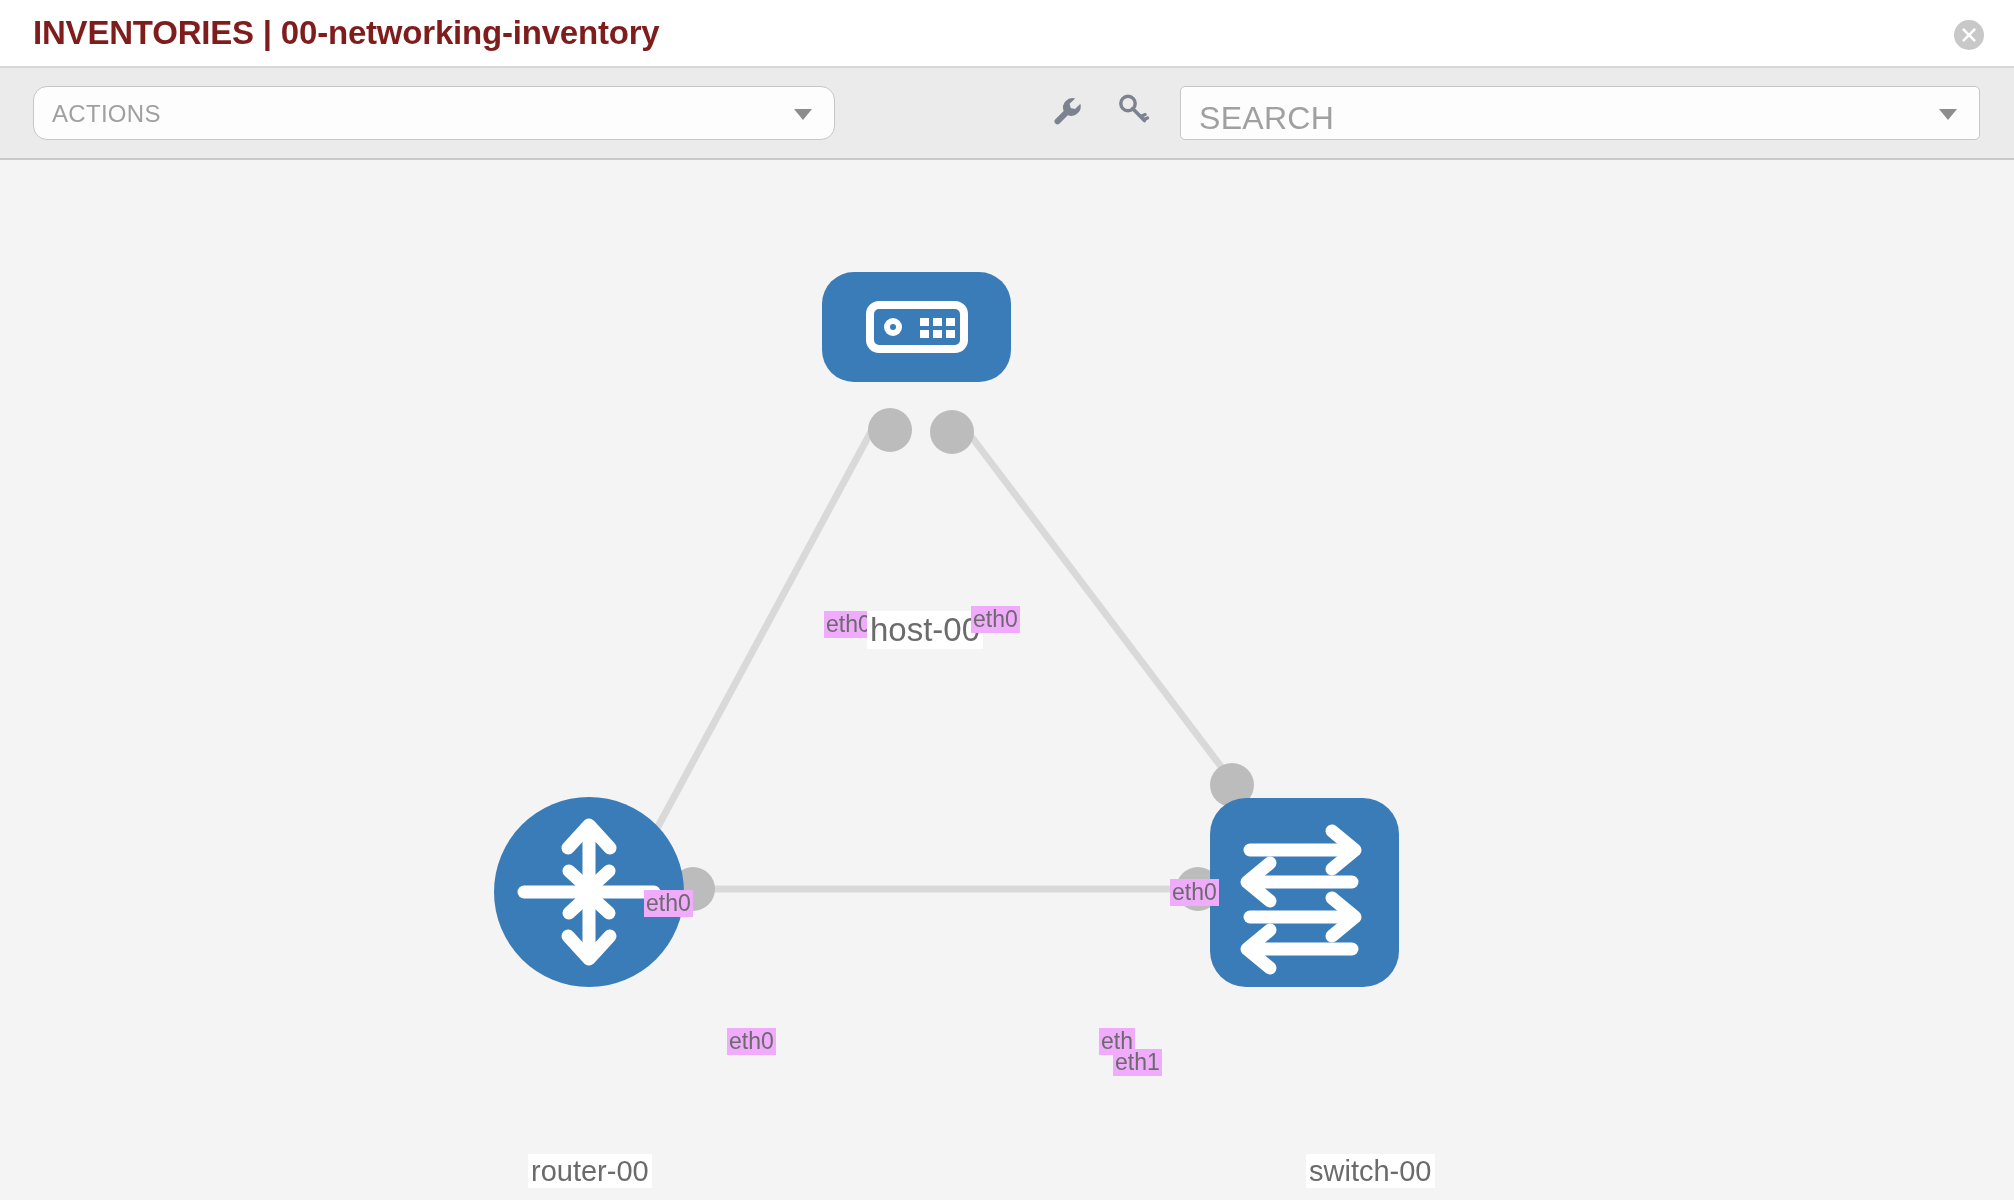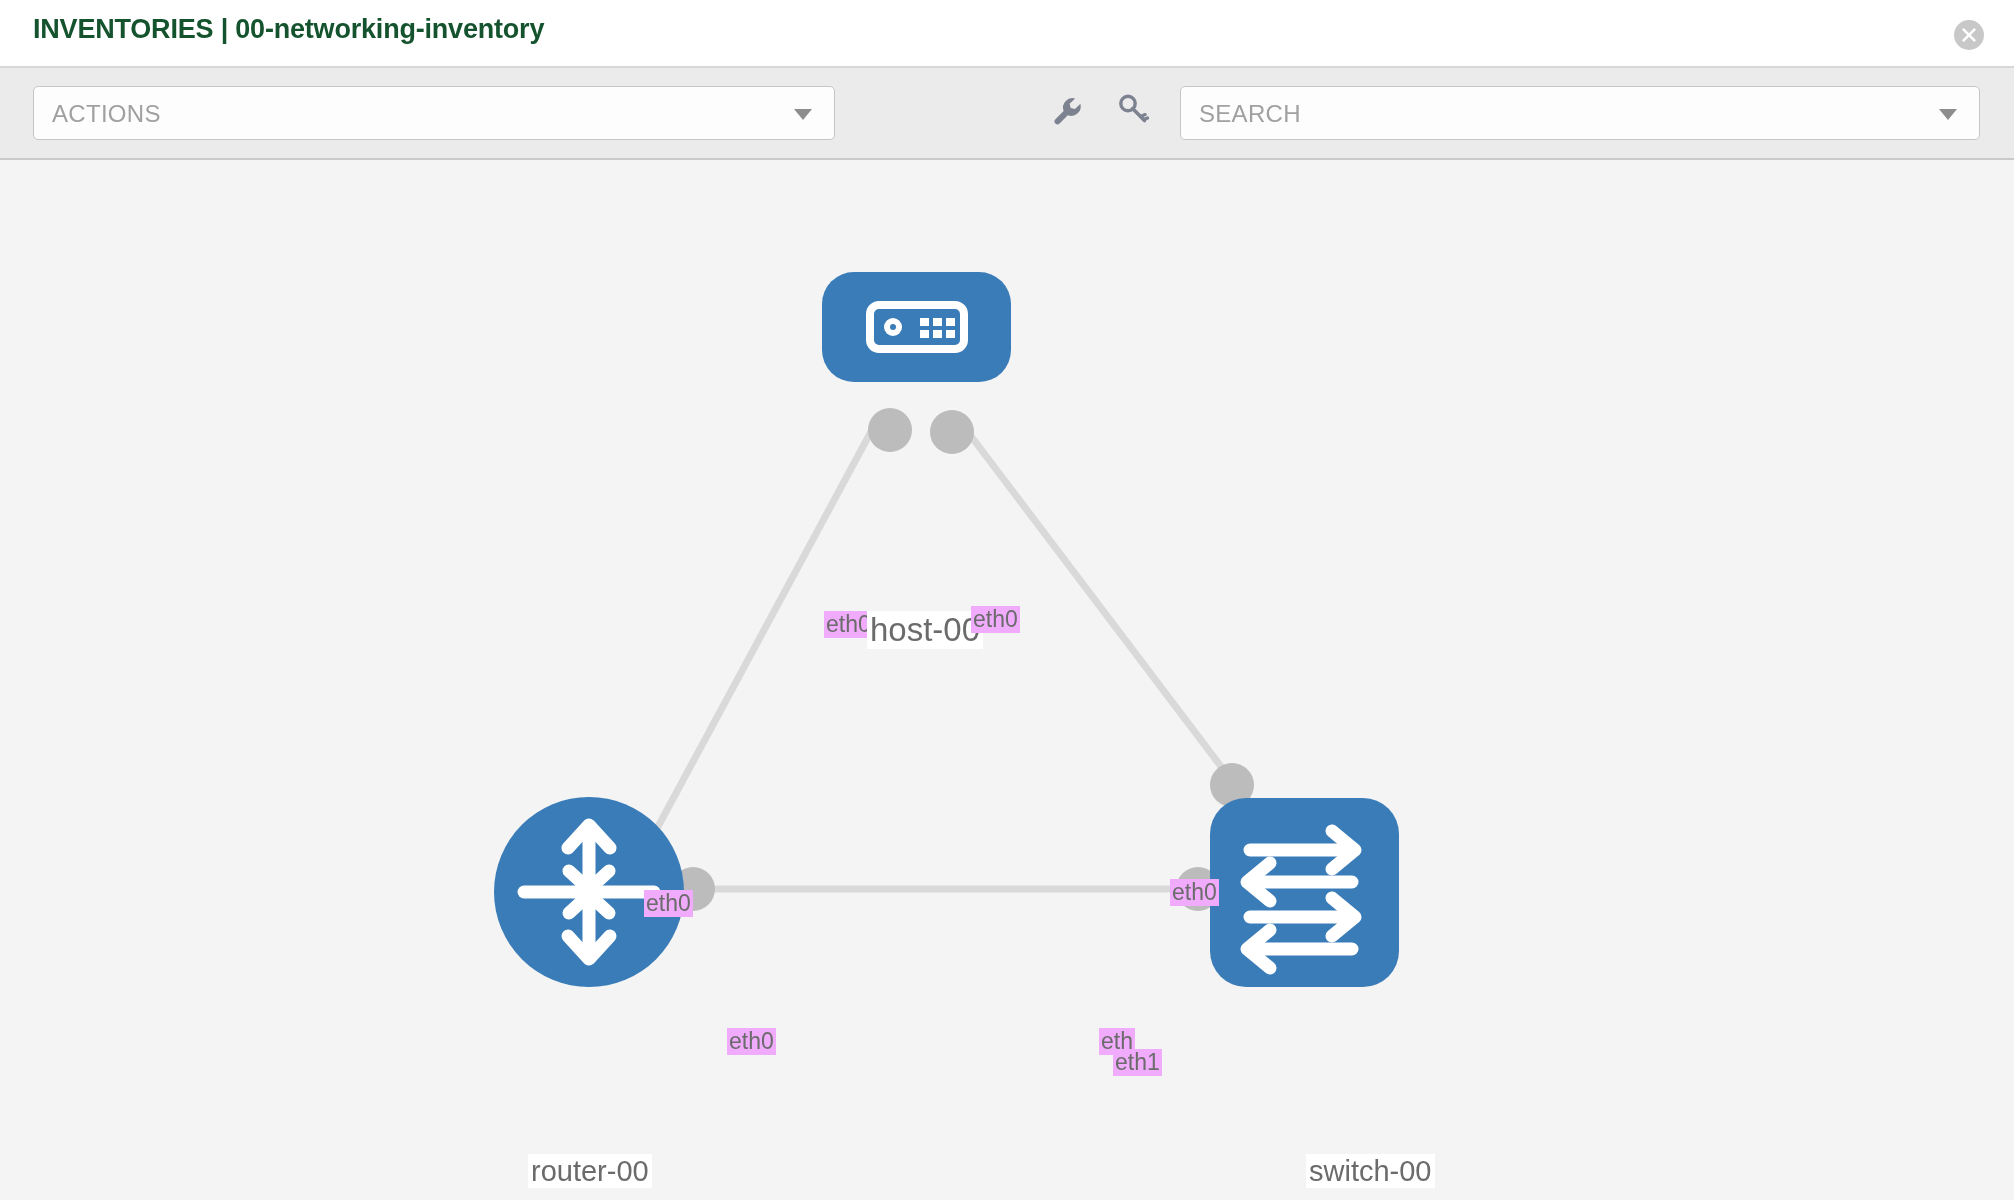--- a/index.html
+++ b/index.html
@@ -24,23 +24,23 @@
     left: 0; top: 0;
     width: 2014px;
     height: 68px;
     background: #ffffff;
     border-bottom: 2px solid #d7d7d7;
   }
   .header-title {
     position: absolute;
     left: 33px;
     top: 14px;
-    font-size: 27px;
+    font-size: 33px;
     font-weight: bold;
-    color: #14532d;
+    color: #7f1d1d;
     letter-spacing: -0.2px;
     white-space: nowrap;
   }
   .close-btn {
     position: absolute;
     right: 30px;
     top: 20px;
     width: 30px;
     height: 30px;
     border-radius: 50%;
@@ -59,21 +59,21 @@
     border-bottom: 2px solid #c9c9c9;
   }
   .actions-select {
     position: absolute;
     left: 33px;
     top: 18px;
     width: 802px;
     height: 54px;
     background: #fdfdfd;
     border: 1px solid #c6c6c6;
-    border-radius: 5px;
+    border-radius: 14px;
   }
   .actions-label {
     position: absolute;
     left: 18px;
     top: 13px;
     font-size: 24px;
     color: #a0a0a0;
     letter-spacing: 0.3px;
   }
   .caret {
@@ -102,21 +102,21 @@
     width: 800px;
     height: 54px;
     background: #fdfdfd;
     border: 1px solid #c6c6c6;
     border-radius: 5px;
   }
   .search-label {
     position: absolute;
     left: 18px;
     top: 13px;
-    font-size: 24px;
+    font-size: 32px;
     color: #a0a0a0;
     letter-spacing: 0.3px;
   }
 
   
   .canvas {
     position: absolute;
     left: 0; top: 160px;
     width: 2014px;
     height: 1040px;

